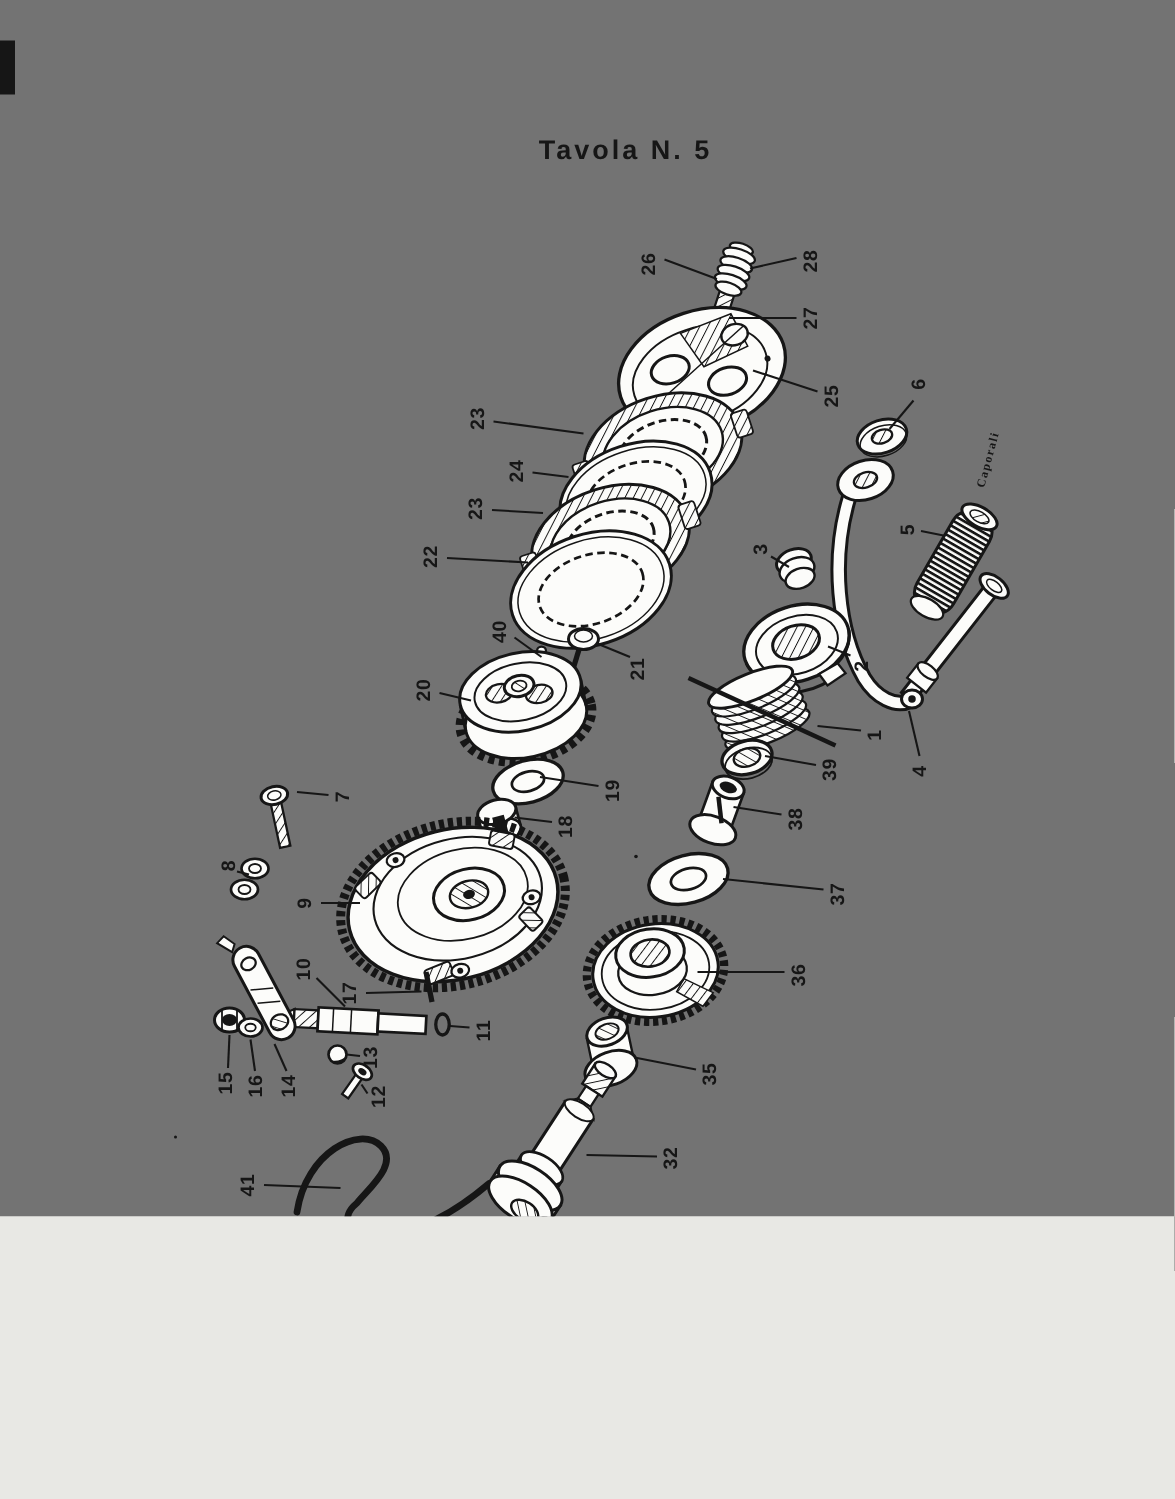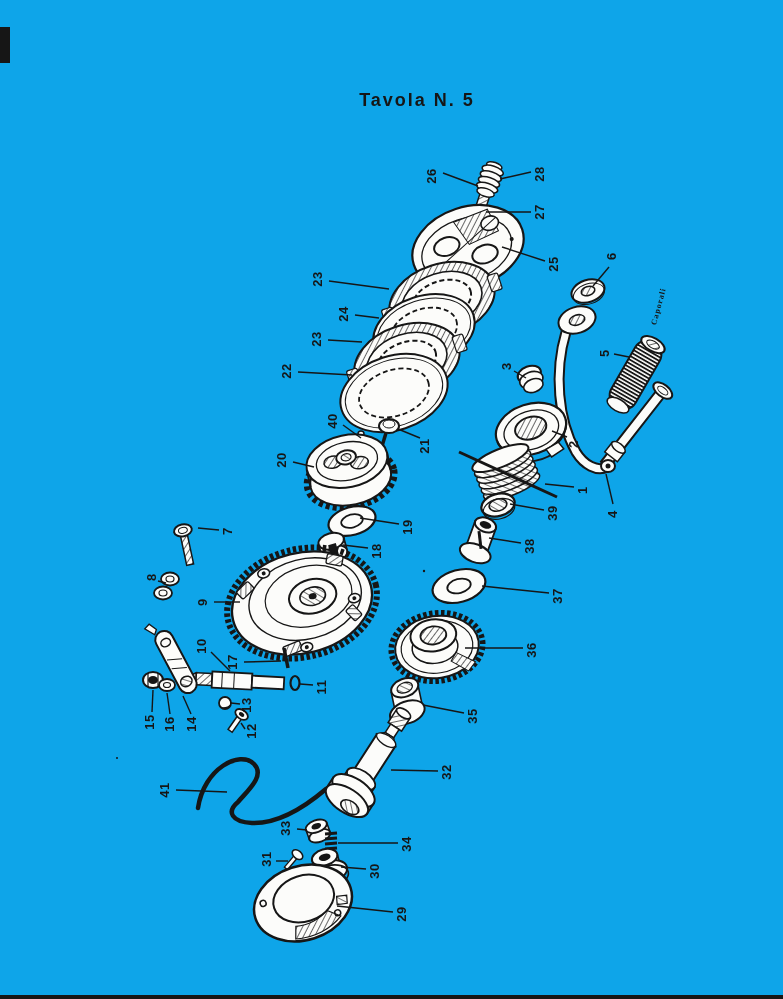--- a/index.html
+++ b/index.html
@@ -1,16 +1,16 @@
 <!DOCTYPE html>
 <html><head>
 <meta charset="utf-8">
 <style>
   html,body{margin:0;padding:0;background:#e8e8e4;}
-  .page{width:783px;height:999px;background:#0ea5e9;position:relative;margin:0 auto;overflow:hidden;
+  .page{width:783px;height:811px;background:#737373;position:relative;margin:0 auto;overflow:hidden;
         font-family:"Liberation Sans",sans-serif;}
   svg{display:block;color:#161616;}
   text.callout{font:bold 13px "Liberation Sans",sans-serif;fill:#161616;text-anchor:middle;
                letter-spacing:.5px;dominant-baseline:middle;}
   text.title{font:bold 18px "Liberation Sans",sans-serif;fill:#161616;text-anchor:middle;letter-spacing:2px;}
   text.brand{font:bold 8px "Liberation Serif",serif;fill:#161616;text-anchor:middle;letter-spacing:1px;}
 </style>
 </head>
 <body>
 

